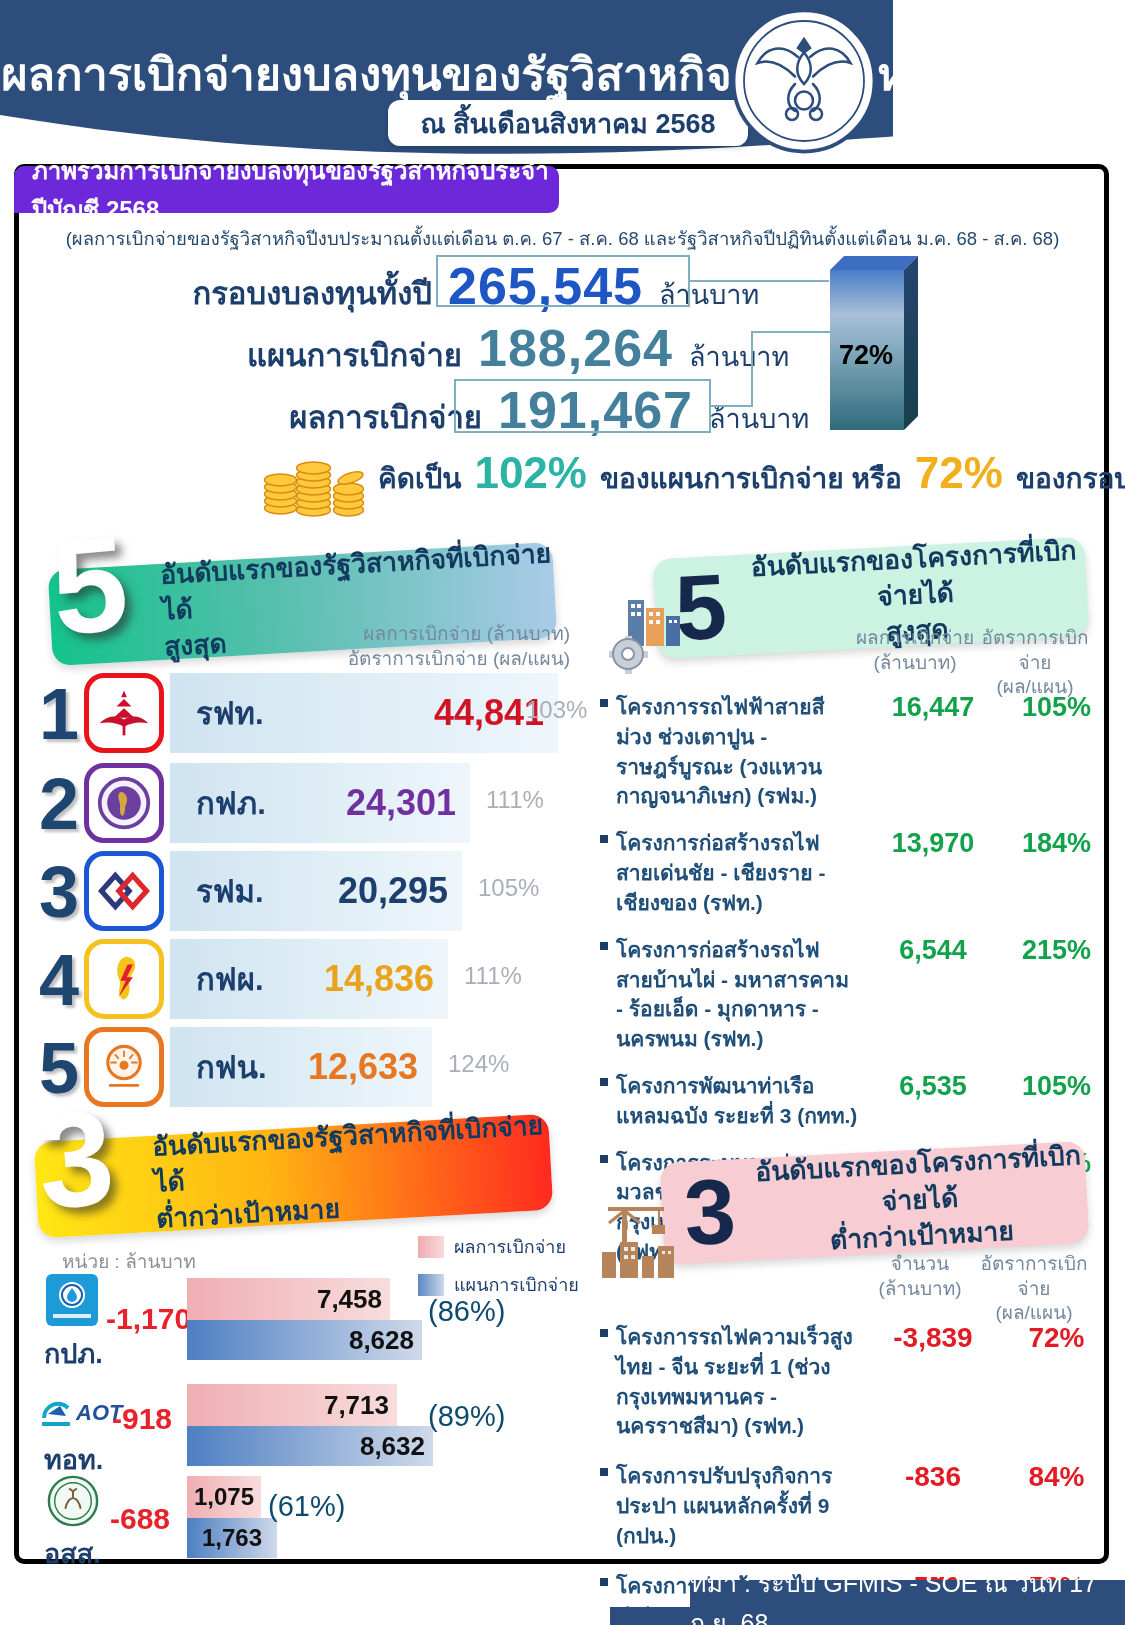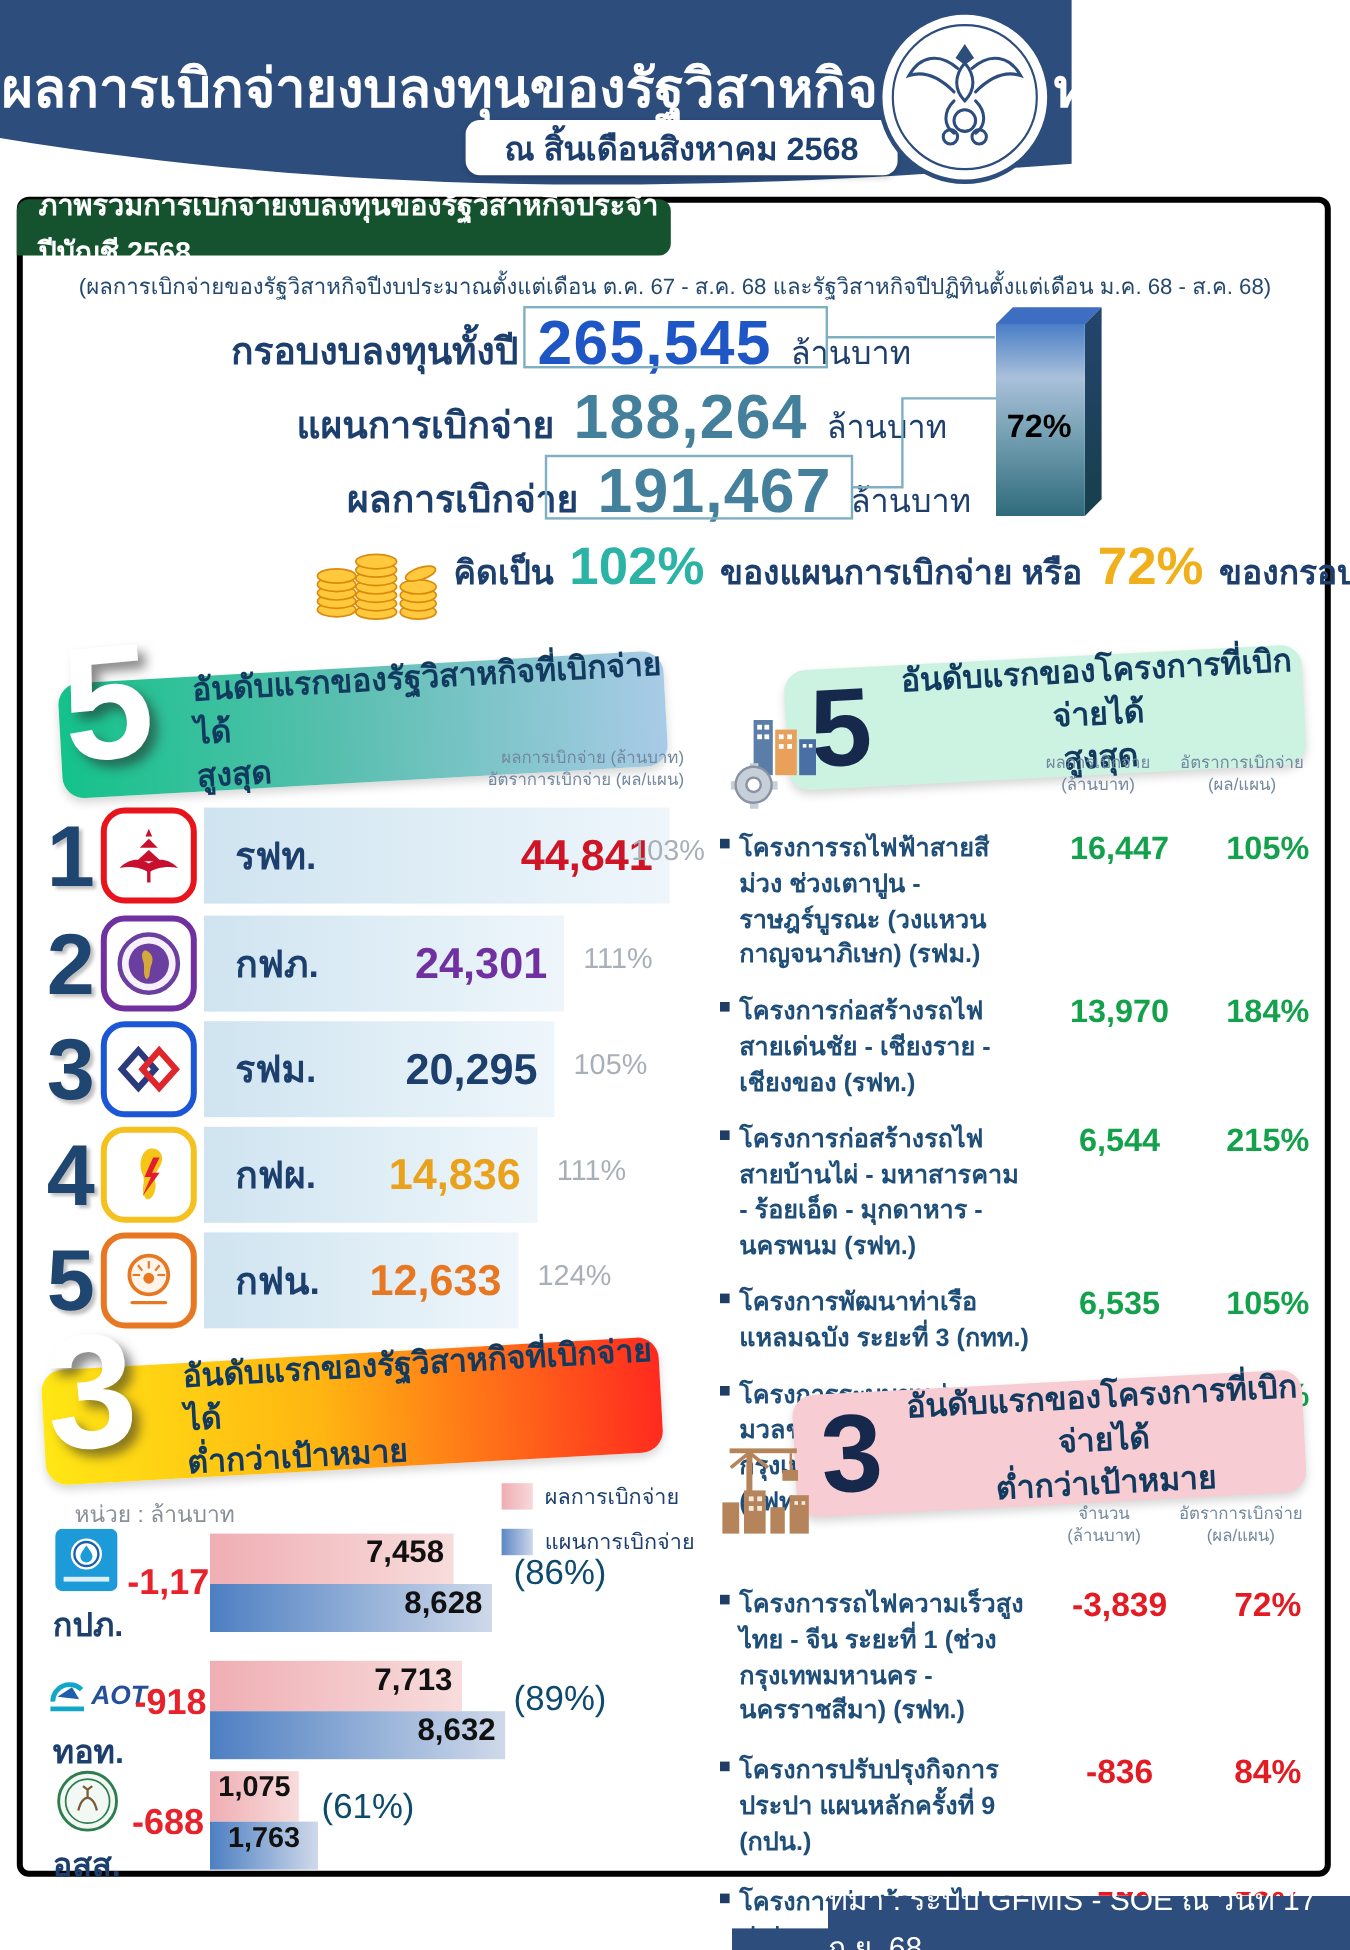--- a/index.html
+++ b/index.html
@@ -12,21 +12,21 @@
                 align-items:baseline;gap:16px;color:#fff;z-index:2;}
   .ht-main{font-size:45px;font-weight:bold;}
   .ht-count{font-size:76px;font-weight:bold;line-height:.9;}
   .ht-suffix{font-size:45px;font-weight:bold;}
   .asof-pill{position:absolute;left:388px;top:100px;width:360px;height:46px;background:#fff;border-radius:12px;
              display:flex;align-items:center;justify-content:center;font-size:27px;font-weight:bold;color:#1c3f6e;z-index:3;
              box-shadow:0 2px 5px rgba(0,0,0,.18);}
   .org-logo{position:absolute;right:14px;top:6px;width:150px;height:150px;z-index:3;}
   
   .frame{position:absolute;left:14px;top:164px;width:1085px;height:1390px;border:5px solid #000;border-radius:10px;background:#fff;}
-  .band{position:absolute;left:14px;top:166px;width:545px;height:47px;background:#14532d;color:#fff;z-index:4;
+  .band{position:absolute;left:14px;top:166px;width:545px;height:47px;background:#6d28d9;color:#fff;z-index:4;
         border-radius:10px 10px 10px 0;display:flex;align-items:center;padding-left:18px;font-size:24px;font-weight:bold;box-sizing:border-box;}
   .subtitle{position:absolute;left:30px;top:224px;width:1065px;text-align:center;font-size:18.5px;color:#24496f;}
   
   .ov-row{position:absolute;display:flex;align-items:baseline;gap:16px;}
   .ov-label{font-size:31px;font-weight:bold;color:#1d3f6e;text-align:right;}
   .ov-value{font-size:52px;font-weight:bold;letter-spacing:1px;}
   .ov-unit{font-size:27px;color:#1d3f6e;}
   .conn{position:absolute;left:0;top:0;width:1125px;height:1625px;pointer-events:none;}
   .bar3d{position:absolute;left:828px;top:254px;width:96px;height:180px;}
   .bar3d-pct{position:absolute;left:828px;top:340px;width:76px;text-align:center;font-size:27px;font-weight:bold;color:#000;z-index:2;}
@@ -42,21 +42,21 @@
   .bn-mint{left:655px;top:548px;width:432px;height:100px;transform:rotate(-3deg);background:#ccf2e2;padding-left:20px;box-sizing:border-box;gap:18px;}
   .bn-fire{left:36px;top:1128px;width:515px;height:96px;transform:rotate(-3.2deg);
            background:linear-gradient(90deg,#ffe714 0%,#ffb512 45%,#ff2a1f 100%);padding-left:118px;box-sizing:border-box;}
   .bn-pink{left:662px;top:1152px;width:425px;height:102px;transform:rotate(-3deg);background:#f7ccd2;padding-left:22px;box-sizing:border-box;gap:18px;}
   .bn-lines{display:flex;flex-direction:column;justify-content:center;}
   .bn-line{font-size:26.5px;font-weight:bold;color:#123a5e;line-height:1.35;}
   .bn-center{text-align:center;}
   .big-num-white{position:absolute;font-size:135px;font-weight:bold;color:#fff;line-height:1;z-index:5;
                  transform:rotate(-5deg);text-shadow:6px 7px 9px rgba(40,40,40,.55);}
   .big-num-dark{font-size:92px;font-weight:bold;color:#16294d;line-height:1;}
-  .colnote{position:absolute;font-size:14px;color:#74899f;line-height:1.3;}
+  .colnote{position:absolute;font-size:19px;color:#74899f;line-height:1.3;}
   
   .ent-rows{position:absolute;left:38px;top:668px;width:545px;height:450px;}
   .ent-row{position:absolute;left:0;height:84px;width:100%;}
   .ent-rank{position:absolute;left:0;top:0;width:42px;text-align:center;font-size:72px;font-weight:bold;color:#1f4571;line-height:84px;
             text-shadow:3px 3px 3px rgba(0,0,0,.25);}
   .ent-logo{position:absolute;left:46px;top:1px;width:80px;height:80px;background:#fff;border-radius:20px;border:5px solid #ccc;
             box-sizing:border-box;display:flex;align-items:center;justify-content:center;z-index:2;}
   .ent-bar{position:absolute;left:132px;top:1px;height:80px;background:linear-gradient(90deg,#cfe4f0 0%,#eef6fb 100%);
            display:flex;align-items:center;}
   .ent-name{margin-left:26px;font-size:31px;font-weight:bold;color:#1d3f6e;}
@@ -74,21 +74,21 @@
   .legend{position:absolute;left:418px;top:1232px;display:flex;flex-direction:column;gap:9px;z-index:2;}
   .lg-row{display:flex;align-items:center;gap:10px;}
   .lg-sw{width:26px;height:22px;}
   .sw-pink{background:linear-gradient(90deg,#efadb2,#f8d9da);}
   .sw-blue{background:linear-gradient(90deg,#5d86c5,#cdd8ea);}
   .lg-label{font-size:18px;color:#1d3f6e;}
   .unit-note{position:absolute;left:62px;top:1246px;font-size:19px;color:#8a9097;}
   .be-logo{position:absolute;display:flex;align-items:center;justify-content:center;}
   .be-name{position:absolute;font-size:27px;font-weight:bold;color:#1d3f6e;}
   .be-diff{position:absolute;font-size:30px;font-weight:bold;color:#e8212b;}
-  .hbar{position:absolute;display:flex;box-sizing:border-box;}
+  .hbar{position:absolute;display:flex;align-items:center;box-sizing:border-box;margin-left:12px;}
   .hbar-pink{background:linear-gradient(90deg,#efaeb3 0%,#f8dcdc 100%);height:42px;}
   .hbar-blue{background:linear-gradient(90deg,#4d7fc2 0%,#cfd9ea 100%);height:40px;}
   .hbar-val{margin-left:auto;padding-right:8px;font-size:26px;font-weight:bold;color:#111;white-space:nowrap;}
   .be-pct{position:absolute;font-size:29px;color:#0c4a6e;}
   
   .footer-main{position:absolute;left:690px;top:1580px;width:435px;height:45px;background:#2d4d7d;display:flex;
                align-items:center;justify-content:center;color:#fff;font-size:25px;}
   .footer-step{position:absolute;left:610px;top:1607px;width:82px;height:18px;background:#2d4d7d;}
   .icon-box{position:absolute;}
 </style>

